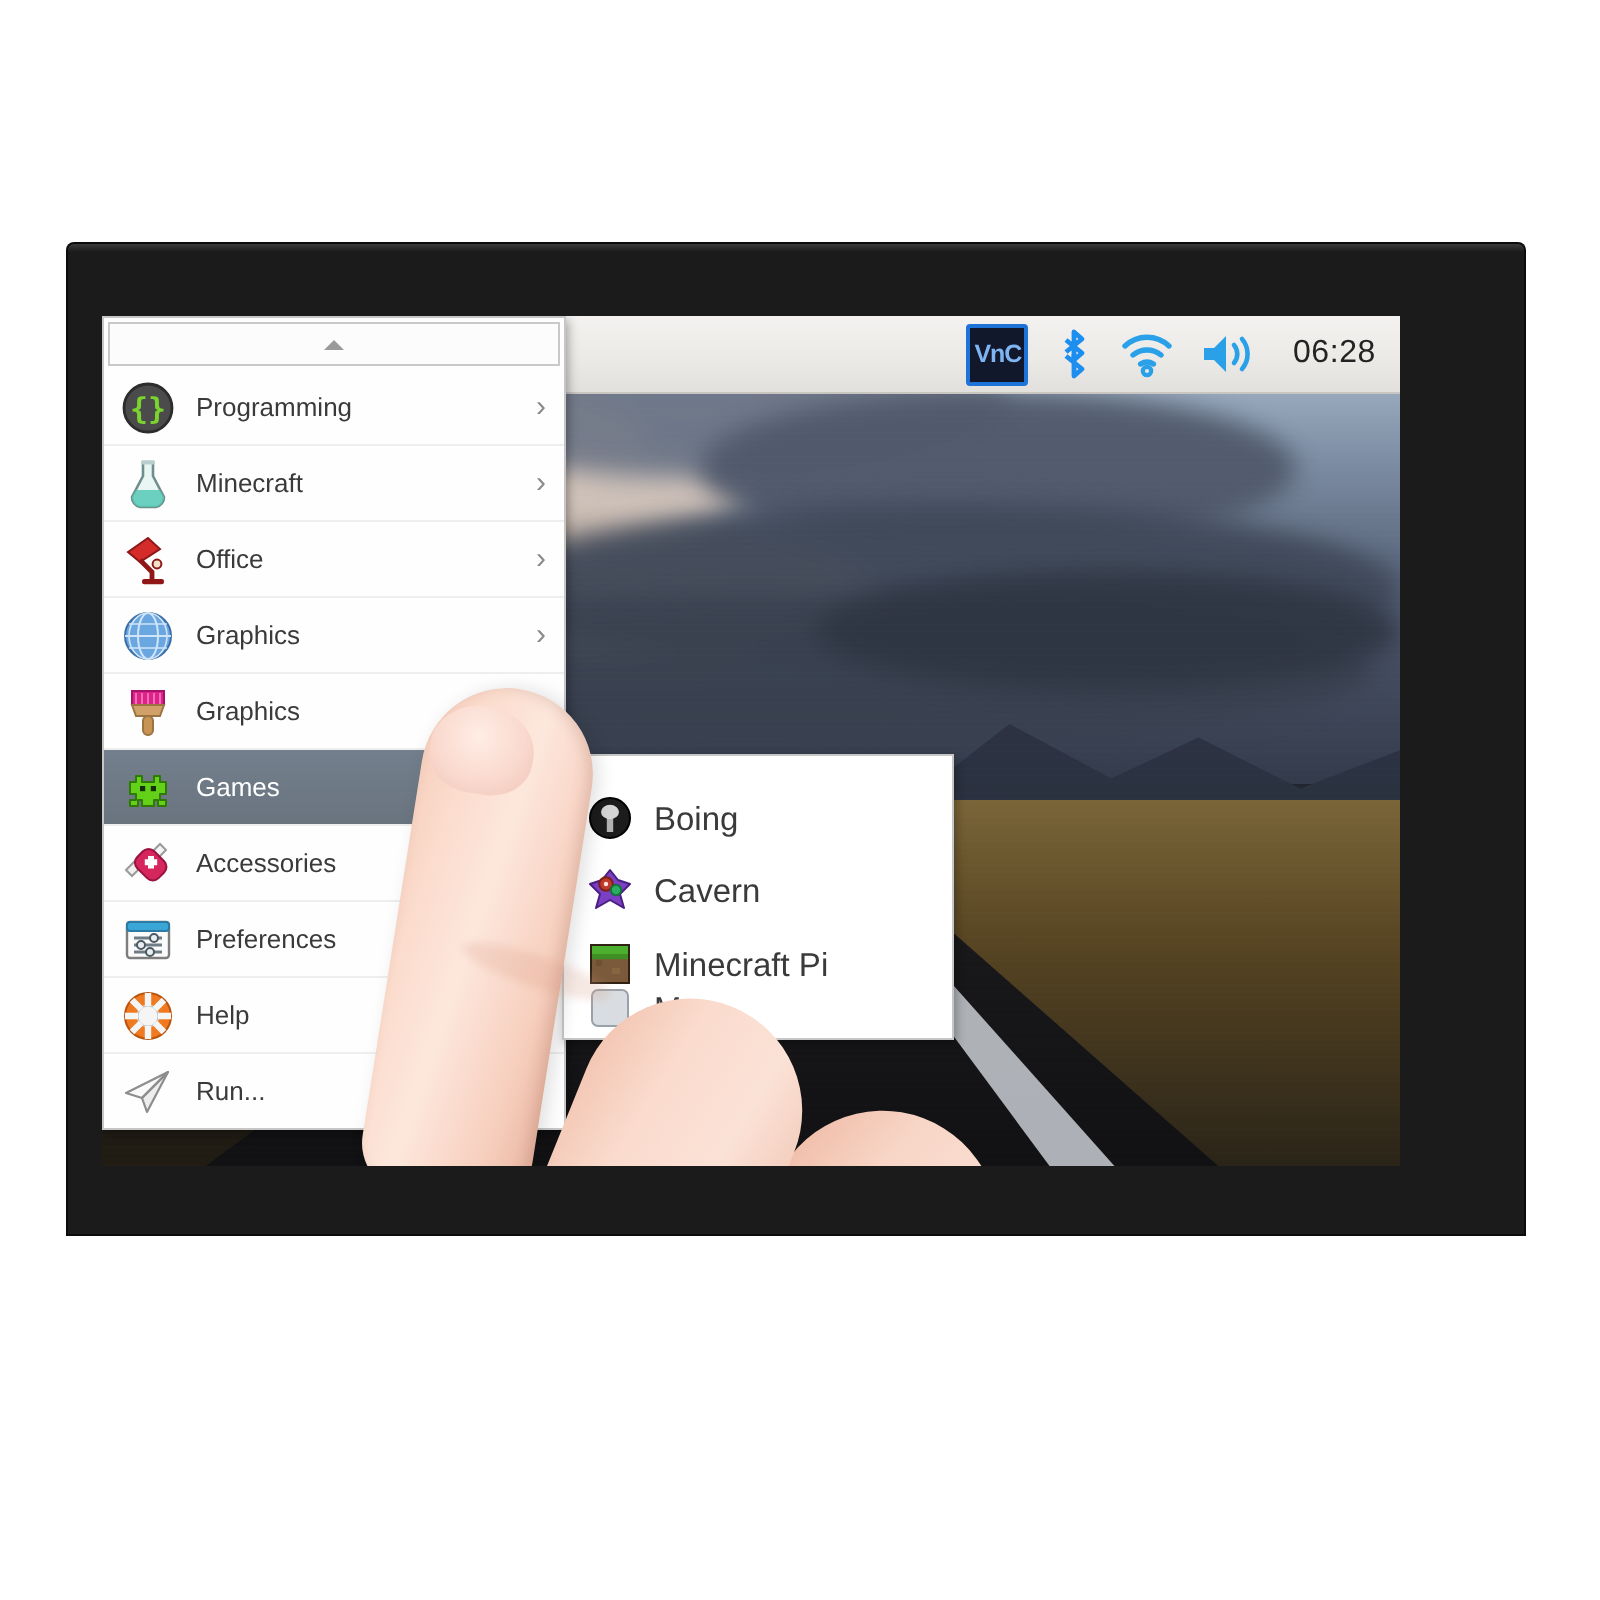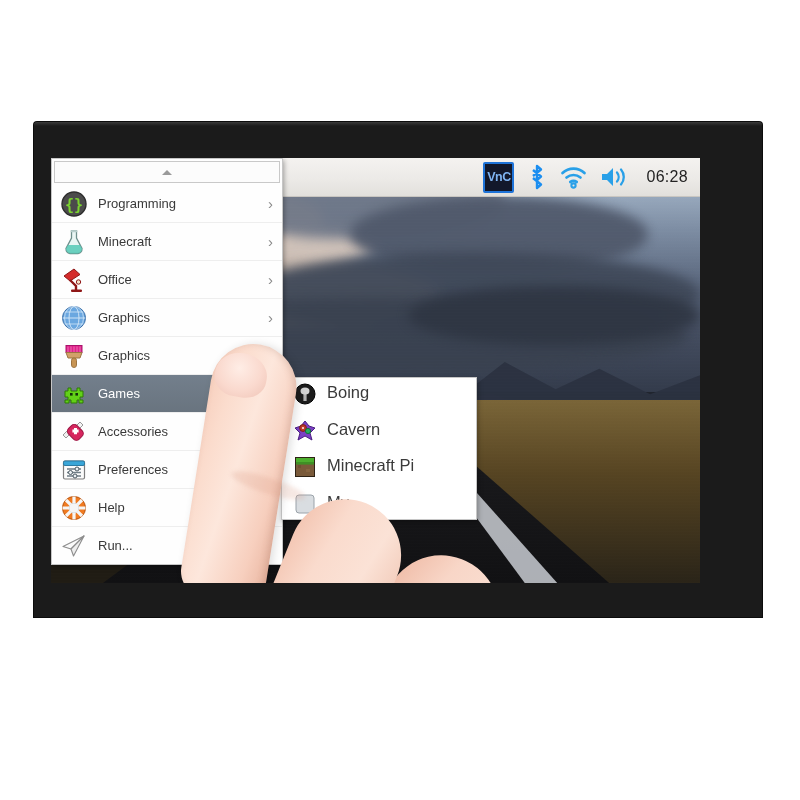--- a/index.html
+++ b/index.html
@@ -92,21 +92,21 @@
   .mi .ic{width:26px;height:26px;margin-right:11px;flex:none;display:block;}
   .mi .lbl{font-size:13px;color:#3a3a3a;white-space:nowrap;}
   .mi.active .lbl{color:#ffffff;}
   .mi .arw{position:absolute;right:9px;font-size:15px;color:#8a8a8a;line-height:1;}
   .mi.active .arw{color:#ffffff;}
 
   
   .submenu{position:absolute;left:230px;top:219px;width:194px;
         background:#ffffff;border:1px solid #c6c6c6;box-shadow:1px 2px 5px rgba(0,0,0,.3);
         padding:5px 0 4px 0;}
-  .si{display:flex;align-items:flex-start;height:36.5px;padding:0 8px 0 12px;}
+  .si{display:flex;align-items:flex-end;height:36.5px;padding:0 8px 0 12px;}
   .si .ic{width:22px;height:22px;margin-right:11px;flex:none;display:block;}
   .si .lbl{font-size:16.5px;color:#3a3a3a;white-space:nowrap;}
   .si.clipped{overflow:hidden;height:22px;}
 
   
   .hand{position:absolute;left:120px;top:185px;width:420px;height:300px;
         pointer-events:none;}
   .finger{position:absolute;left:26px;top:0px;width:86px;height:258px;
         background:linear-gradient(100deg,#f6cdbb 0%,#fbdccd 22%,#fde7dc 46%,#f7cfbe 78%,#e8b49f 100%);
         border-radius:44px 44px 26px 26px;transform:rotate(9deg);

